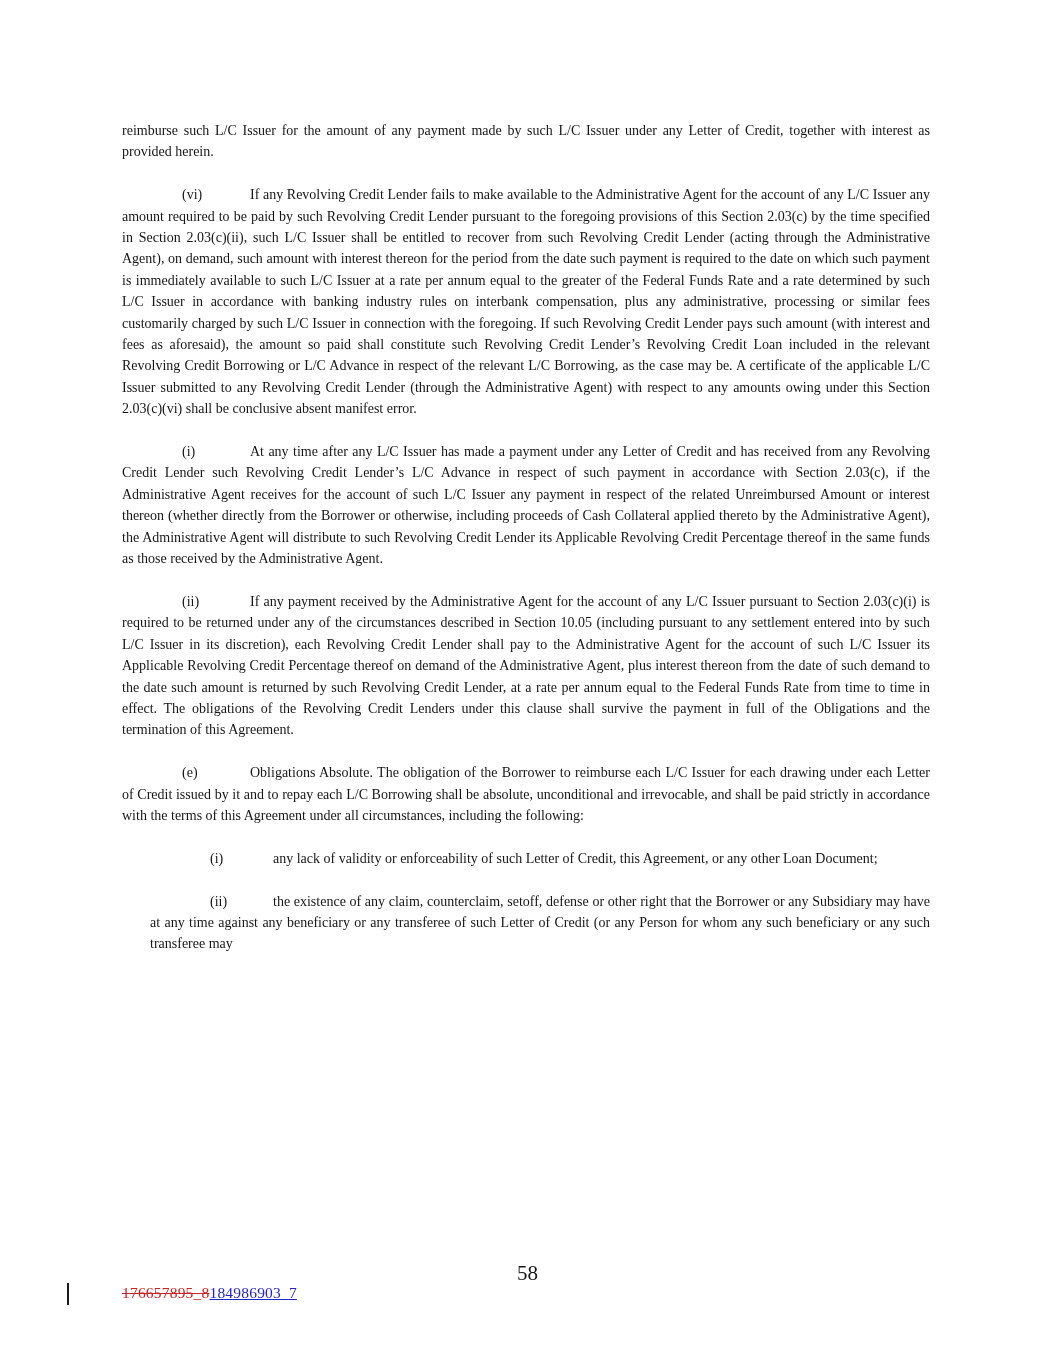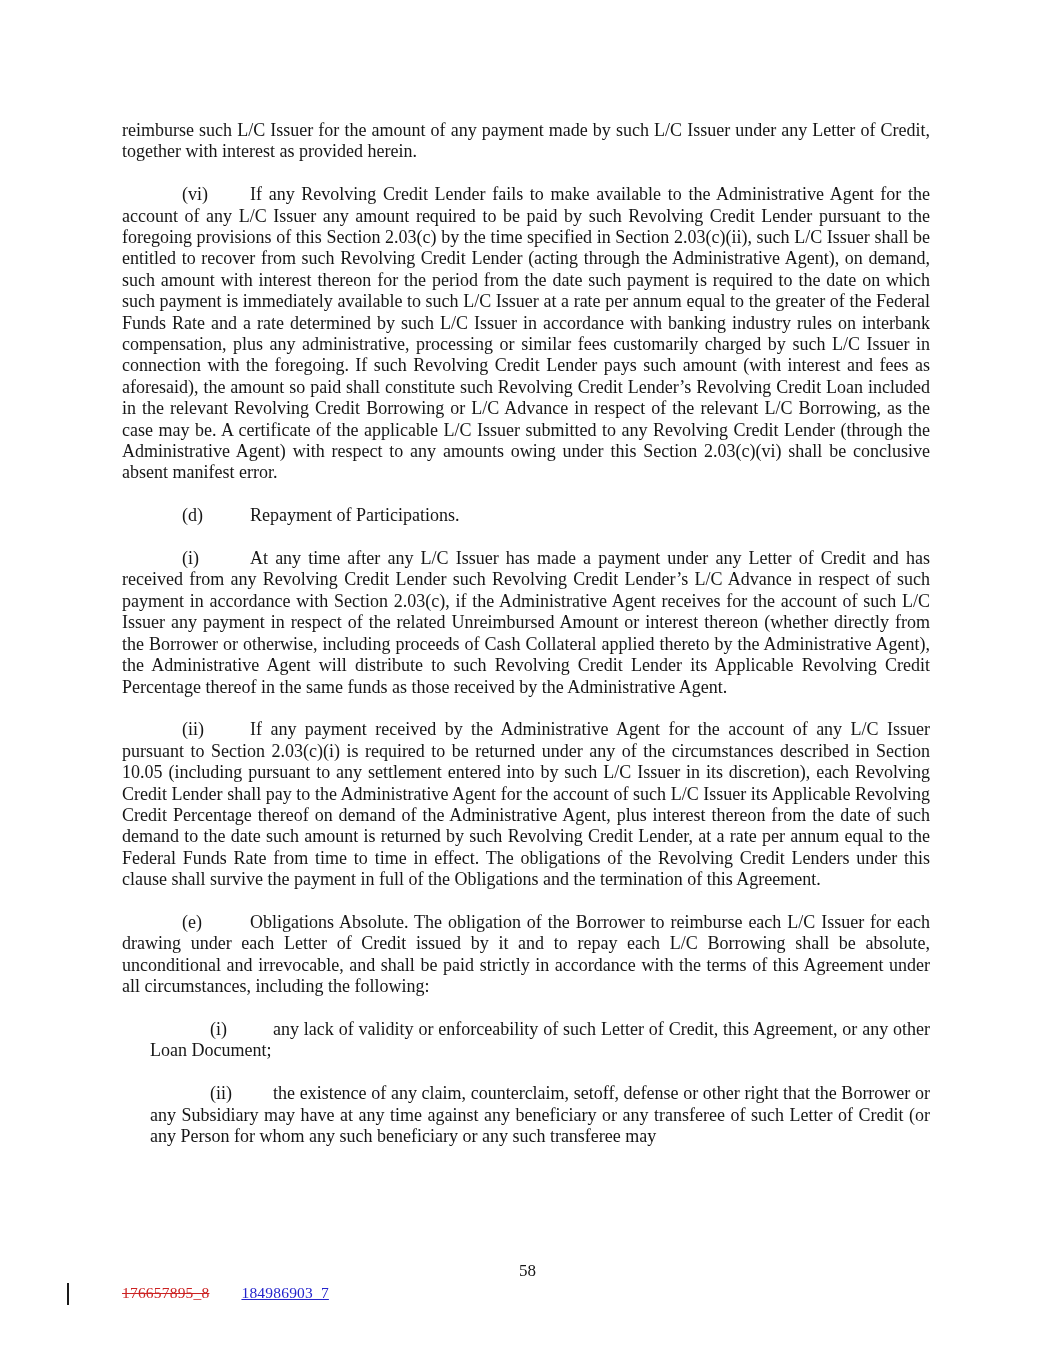--- a/index.html
+++ b/index.html
@@ -11,69 +11,68 @@
     background: #ffffff;
     overflow: hidden;
     font-family: "Liberation Serif", "DejaVu Serif", serif;
     color: #161616;
   }
   .doc-body {
     position: absolute;
     left: 122px;
     top: 120px;
     width: 808px;
-    font-size: 18px;
+    font-size: 14px;
     line-height: 21.4px;
     text-align: justify;
   }
   .para { margin: 21.4px 0 0 0; }
   .para:first-child { margin-top: 0; }
   .labeled { text-indent: 60px; }
   .plabel { display: inline-block; width: 68px; text-indent: 0; }
   .sub { margin-left: 28px; }
   .sub .plabel { width: 63px; }
   .u { }
   .pageno {
     position: absolute;
     left: 0;
     top: 1261px;
     width: 100%;
     text-align: center;
-    font-size: 17px;
+    font-size: 21px;
     color: #161616;
   }
   .changebar {
     position: absolute;
     left: 67px;
     top: 1283px;
     width: 2px;
     height: 22px;
     background: #1a1a1a;
   }
   .docids {
     position: absolute;
     left: 122px;
     top: 1284px;
     font-size: 15.5px;
     letter-spacing: 0.2px;
   }
   .strike { color: var(--strike-red, #cc2222); text-decoration: line-through; }
-  .insert { color: var(--insert-blue, #2323cc); text-decoration: underline; margin-left: 32px; }
+  .insert { color: var(--insert-blue, #2323cc); text-decoration: underline; }
 </style>
 </head>
 <body>
 
 <div class="page">
   <div class="doc-body">
 
     <p class="para"><span>reimburse such L/C Issuer for the amount of any payment made by such L/C Issuer under any Letter of Credit, together with interest as provided herein.</span></p>
 
     <p class="para labeled"><span class="plabel">(vi)</span><span>If any Revolving Credit Lender fails to make available to the Administrative Agent for the account of any L/C Issuer any amount required to be paid by such Revolving Credit Lender pursuant to the foregoing provisions of this </span><span class="u">Section 2.03(c)</span><span> by the time specified in </span><span class="u">Section 2.03(c)(ii)</span><span>, such L/C Issuer shall be entitled to recover from such Revolving Credit Lender (acting through the Administrative Agent), on demand, such amount with interest thereon for the period from the date such payment is required to the date on which such payment is immediately available to such L/C Issuer at a rate per annum equal to the greater of the Federal Funds Rate and a rate determined by such L/C Issuer in accordance with banking industry rules on interbank compensation, plus any administrative, processing or similar fees customarily charged by such L/C Issuer in connection with the foregoing.  If such Revolving Credit Lender pays such amount (with interest and fees as aforesaid), the amount so paid shall constitute such Revolving Credit Lender’s Revolving Credit Loan included in the relevant Revolving Credit Borrowing or L/C Advance in respect of the relevant L/C Borrowing, as the case may be.  A certificate of the applicable L/C Issuer submitted to any Revolving Credit Lender (through the Administrative Agent) with respect to any amounts owing under this </span><span class="u">Section 2.03(c)(vi)</span><span> shall be conclusive absent manifest error.</span></p>
 
-    <p class="para labeled"><span class="plabel">(d)</span><span class="u">Repayment of Participations</span><span>.</span></p>
 
     <p class="para labeled"><span class="plabel">(i)</span><span>At any time after any L/C Issuer has made a payment under any Letter of Credit and has received from any Revolving Credit Lender such Revolving Credit Lender’s L/C Advance in respect of such payment in accordance with </span><span class="u">Section 2.03(c)</span><span>, if the Administrative Agent receives for the account of such L/C Issuer any payment in respect of the related Unreimbursed Amount or interest thereon (whether directly from the Borrower or otherwise, including proceeds of Cash Collateral applied thereto by the Administrative Agent), the Administrative Agent will distribute to such Revolving Credit Lender its Applicable Revolving Credit Percentage thereof in the same funds as those received by the Administrative Agent.</span></p>
 
     <p class="para labeled"><span class="plabel">(ii)</span><span>If any payment received by the Administrative Agent for the account of any L/C Issuer pursuant to </span><span class="u">Section 2.03(c)(i)</span><span> is required to be returned under any of the circumstances described in </span><span class="u">Section 10.05</span><span> (including pursuant to any settlement entered into by such L/C Issuer in its discretion), each Revolving Credit Lender shall pay to the Administrative Agent for the account of such L/C Issuer its Applicable Revolving Credit Percentage thereof on demand of the Administrative Agent, </span><span class="u">plus</span><span> interest thereon from the date of such demand to the date such amount is returned by such Revolving Credit Lender, at a rate per annum equal to the Federal Funds Rate from time to time in effect.  The obligations of the Revolving Credit Lenders under this clause shall survive the payment in full of the Obligations and the termination of this Agreement.</span></p>
 
     <p class="para labeled"><span class="plabel">(e)</span><span class="u">Obligations Absolute</span><span>.  The obligation of the Borrower to reimburse each L/C Issuer for each drawing under each Letter of Credit issued by it and to repay each L/C Borrowing shall be absolute, unconditional and irrevocable, and shall be paid strictly in accordance with the terms of this Agreement under all circumstances, including the following:</span></p>
 
     <p class="para labeled sub"><span class="plabel">(i)</span><span>any lack of validity or enforceability of such Letter of Credit, this Agreement, or any other Loan Document;</span></p>
 
     <p class="para labeled sub"><span class="plabel">(ii)</span><span>the existence of any claim, counterclaim, setoff, defense or other right that the Borrower or any Subsidiary may have at any time against any beneficiary or any transferee of such Letter of Credit (or any Person for whom any such beneficiary or any such transferee may</span></p>

